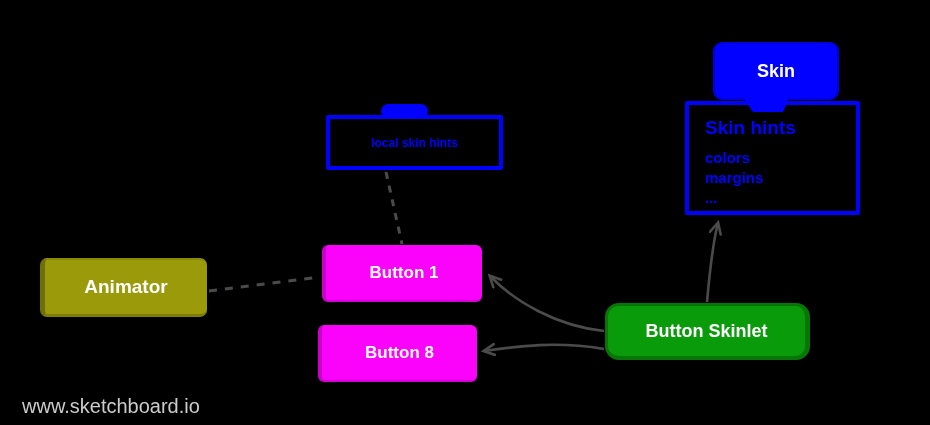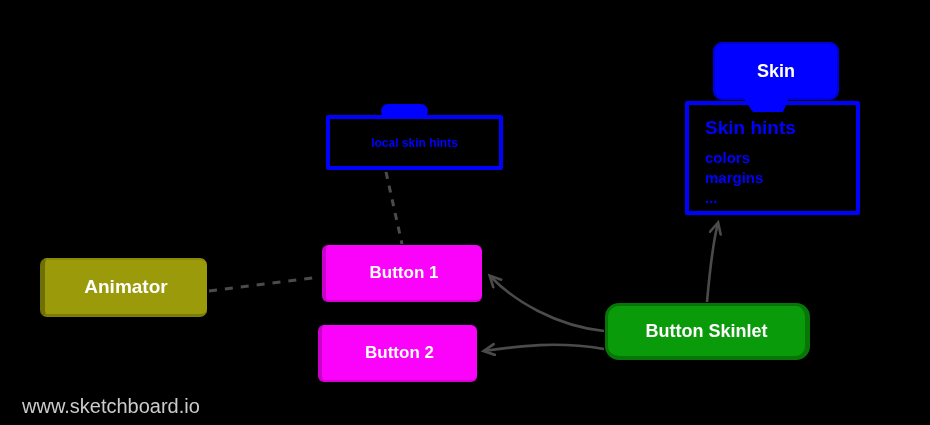--- a/index.html
+++ b/index.html
@@ -134,21 +134,21 @@
 
   <div class="node animator-box">
     <span>Animator</span>
   </div>
 
   <div class="node button1-box">
     <span>Button 1</span>
   </div>
 
   <div class="node button2-box">
-    <span>Button 2</span>
+    <span>Button 8</span>
   </div>
 
   <div class="node button-skinlet-box">
     <span>Button Skinlet</span>
   </div>
 
   <svg id="connector-layer" width="930" height="425" viewBox="0 0 930 425" xmlns="http://www.w3.org/2000/svg">
     <defs>
       <marker id="openArrow" markerUnits="userSpaceOnUse" markerWidth="16" markerHeight="16" refX="11.5" refY="6.5" orient="auto">
         <path d="M1,1 L12,6.5 L1,12" fill="none" stroke="#4b4b4b" stroke-width="2.6" stroke-linecap="round" stroke-linejoin="miter"></path>

